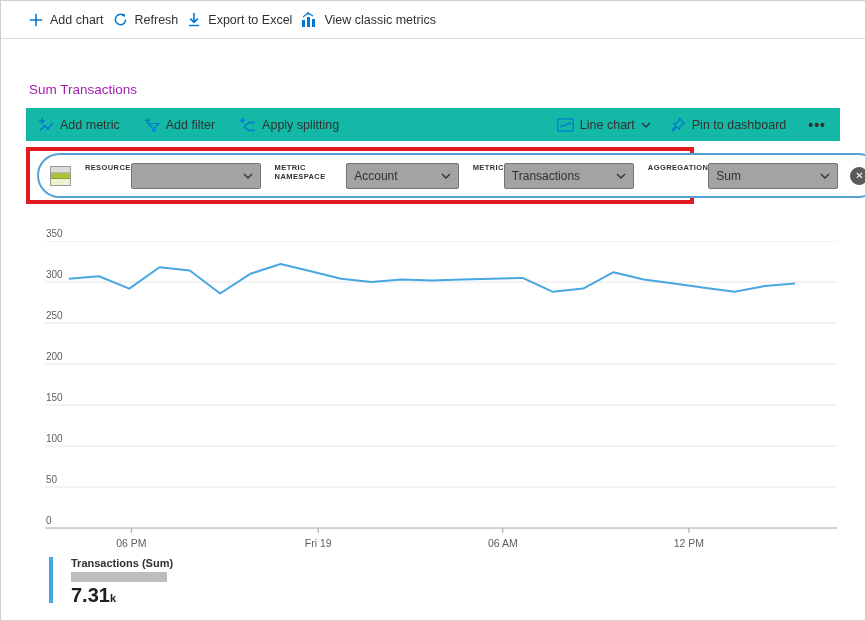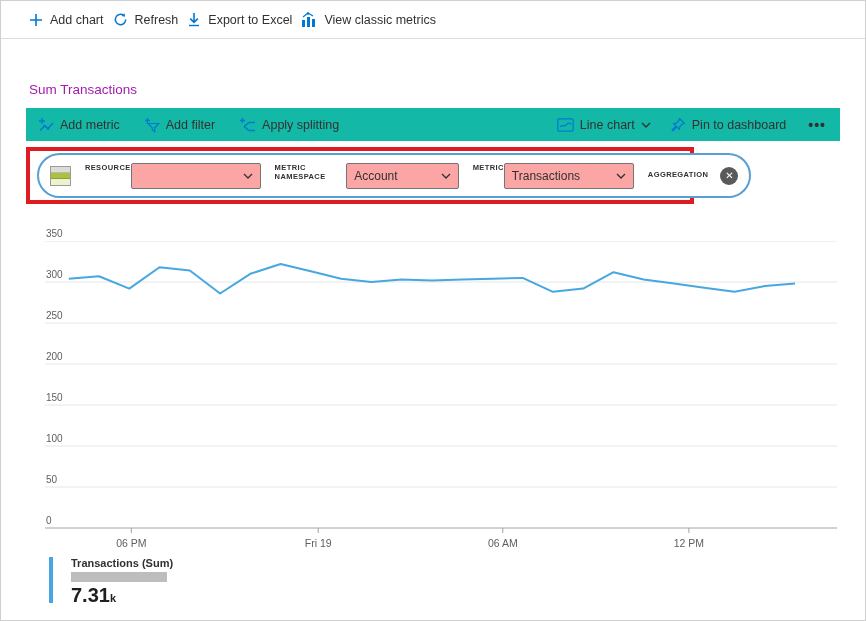--- a/index.html
+++ b/index.html
@@ -31,21 +31,21 @@
   .selector-highlight { position:absolute; left:25px; top:146px; width:668px; height:57px; border:4px solid #e11b22;
                         display:flex; align-items:center; }
   .metric-pill { margin-left:7px; height:45px; border:2px solid #56a0d3; border-radius:23px; background:#fff;
                  display:flex; align-items:center; padding:0 11px; gap:12px; }
   .res-icon { width:24px; height:20px; border:1px solid #9a9a98; background:#fff; display:flex; flex-direction:column; }
   .res-icon .r1 { height:6px; background:#dcdcd8; border-bottom:1px solid #b9b9b4; }
   .res-icon .r2 { height:6px; background:#a9c23f; border-bottom:1px solid #8ba32c; }
   .res-icon .r3 { flex:1; background:#edf2d2; }
   .dd-group { display:flex; flex-direction:row; }
   .dd-label { font-size:7.5px; font-weight:bold; letter-spacing:.4px; color:#323130; margin:0 0 2px 2px; text-transform:uppercase; }
-  .dd-box { width:130px; height:26px; border:1px solid #757575; border-radius:2px; background:#fca5a5;
+  .dd-box { width:130px; height:26px; border:1px solid #757575; border-radius:2px; background:#a3a3a3;
             display:flex; align-items:center; padding:0 7px; font-size:12px; cursor:pointer; }
   .dd-box .dd-val { flex:1; overflow:hidden; white-space:nowrap; }
   .redacted-res { width:108px; height:12px; background:#c6c6c6; }
   .remove-btn { width:18px; height:18px; border-radius:50%; background:#5a5a5a; color:#fff; font-size:10px;
                 display:flex; align-items:center; justify-content:center; cursor:pointer; flex-shrink:0; }
 
   
   .chart-wrap { position:absolute; left:0; top:225px; width:866px; height:330px; }
   #plot-svg { position:absolute; left:44px; top:15px; }
   .y-label { position:absolute; left:45px; font-size:10px; color:#605e5c; }
@@ -177,20 +177,26 @@
         <div class="dd-label">METRIC</div>
         <div class="dd-box">
           <span class="dd-val">Transactions</span>
           <svg width="10" height="6" viewBox="0 0 10 6">
             <path d="M1 1 L5 5 L9 1" stroke="#323130" stroke-width="1.3" fill="none"></path>
           </svg>
         </div>
       </div>
       <div class="dd-group">
         <div class="dd-label">AGGREGATION</div>
+        <div class="dd-box">
+          <span class="dd-val">Sum</span>
+          <svg width="10" height="6" viewBox="0 0 10 6">
+            <path d="M1 1 L5 5 L9 1" stroke="#323130" stroke-width="1.3" fill="none"></path>
+          </svg>
+        </div>
       </div>
       <div class="remove-btn">✕</div>
     </div>
   </div>
 
   <div class="chart-wrap" id="chart-wrap">
     <svg id="plot-svg" width="792" height="296">
         <line x1="0" x2="792" y1="287" y2="287" stroke="#a6a4a2" stroke-width="1"></line>
         <line x1="0" x2="792" y1="246" y2="246" stroke="#e6e6e6" stroke-width="1"></line>
         <line x1="0" x2="792" y1="205" y2="205" stroke="#e6e6e6" stroke-width="1"></line>

